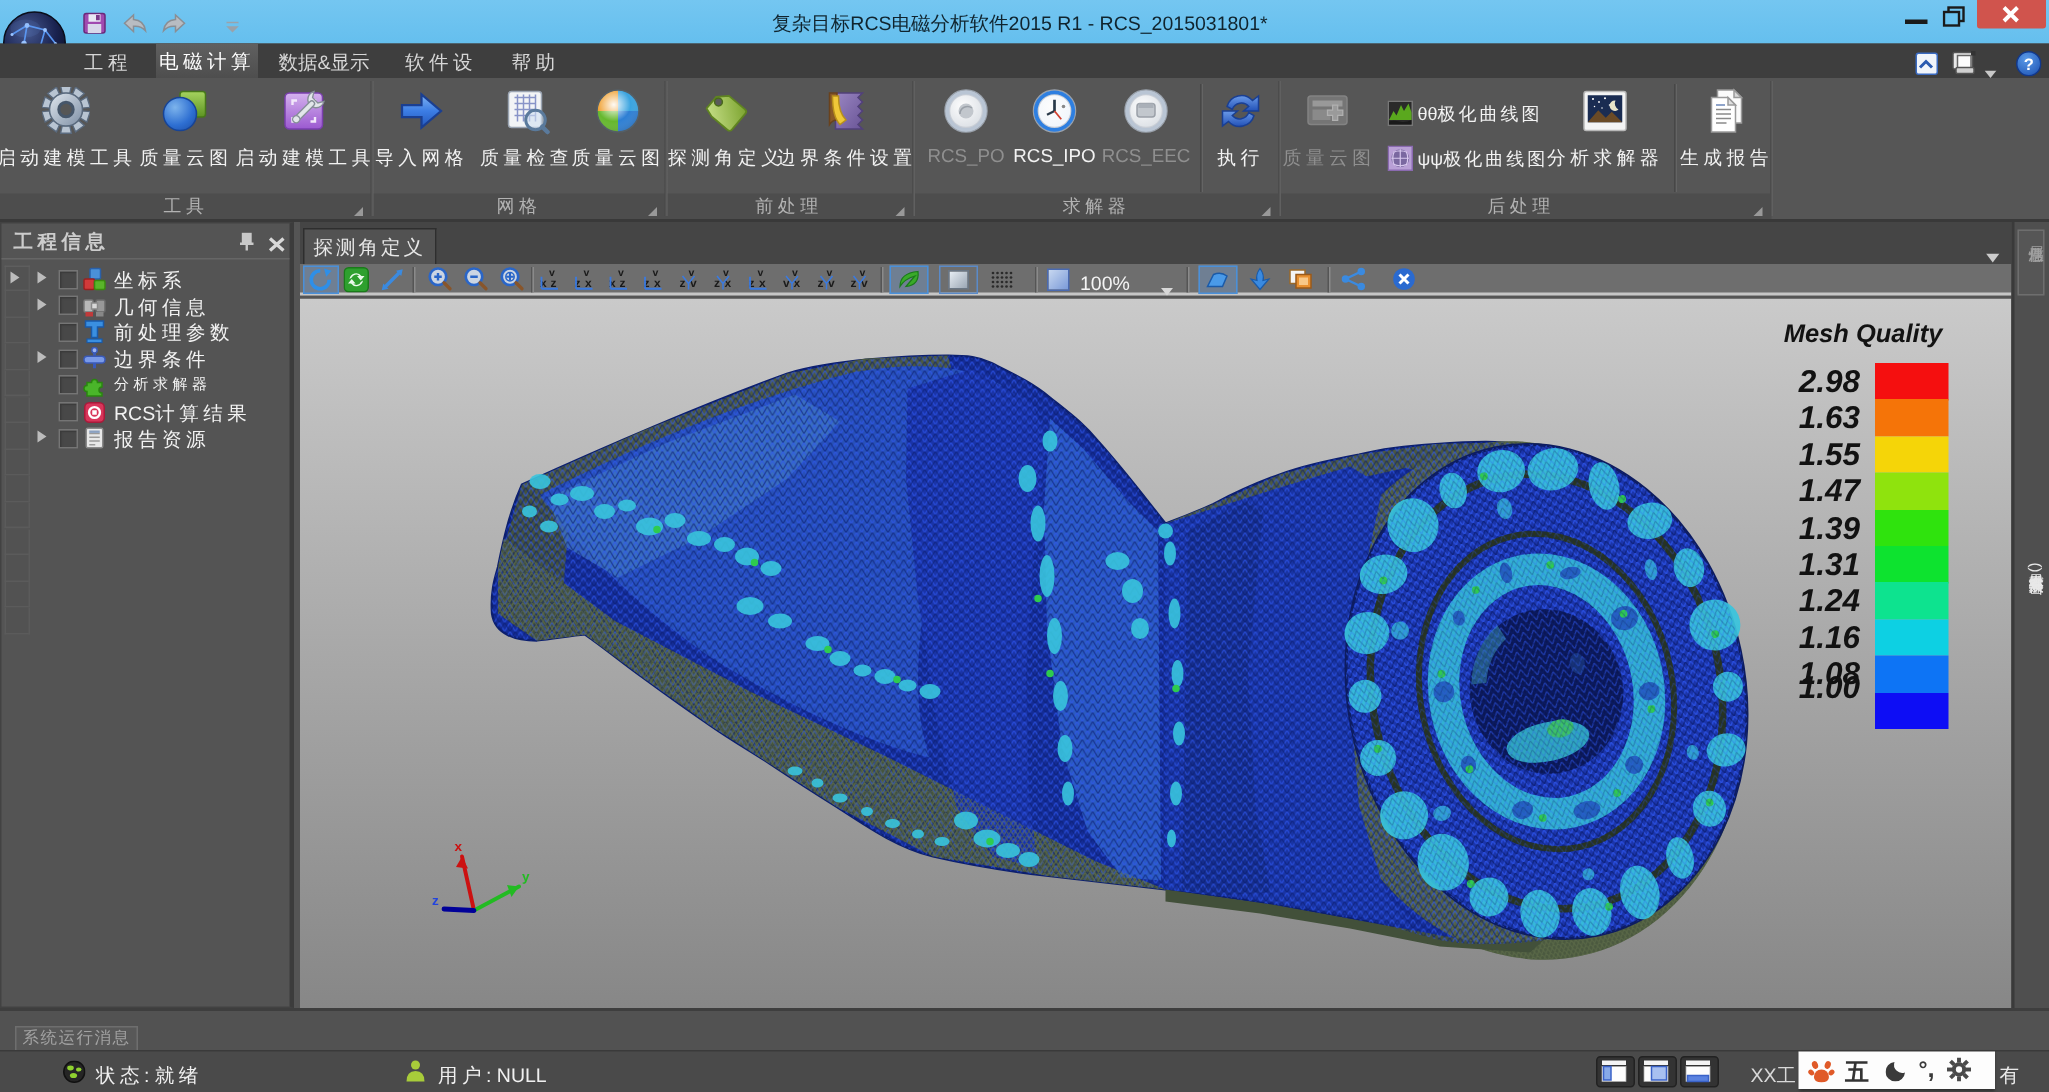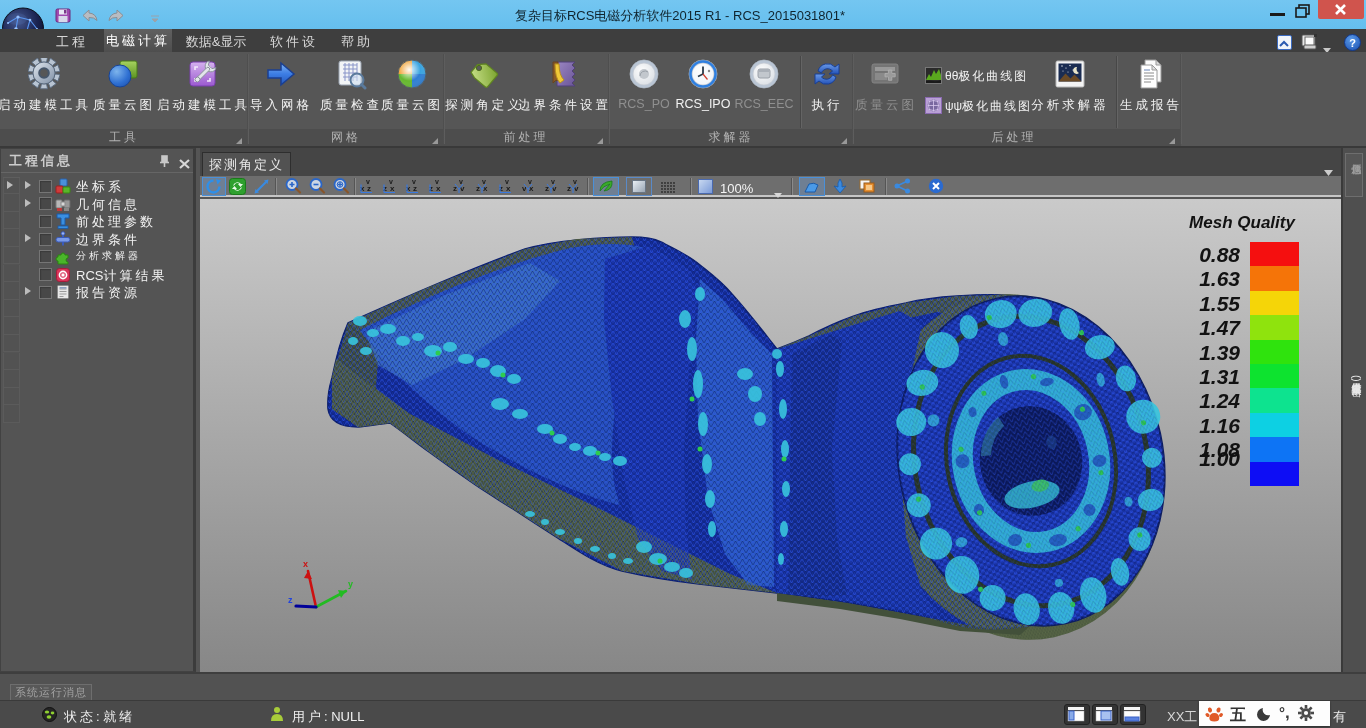--- a/index.html
+++ b/index.html
@@ -772,21 +772,21 @@
 <line x1="116" y1="408" x2="146" y2="392" stroke="#22bb22" stroke-width="2.6"></line>
 <path d="M146,392 l-8,-1 l3,8 z" fill="#22bb22"></path>
 <text x="148" y="388" font-size="9" font-weight="bold" fill="#22bb22" font-family="Liberation Sans">y</text>
 <line x1="116" y1="408" x2="96" y2="407" stroke="#000099" stroke-width="3.2"></line>
 <text x="88" y="404" font-size="9" font-weight="bold" fill="#2244dd" font-family="Liberation Sans">z</text>
 </g>
 </svg></div>
 <div class="abs" id="legend"></div>
 <div class="abs" style="left:1186px;top:213px;width:112px;text-align:center;font-size:17px;font-style:italic;font-weight:bold;color:#121212">Mesh Quality</div>
 <div class="abs" style="left:1250px;top:242.0px;width:49px;height:24.5px;background:#f50f0f"></div>
-<div class="abs legnum" style="left:1184px;top:243.0px">0.88</div>
+<div class="abs legnum" style="left:1184px;top:243.0px">2.98</div>
 <div class="abs" style="left:1250px;top:266.4px;width:49px;height:24.5px;background:#f57408"></div>
 <div class="abs legnum" style="left:1184px;top:267.4px">1.63</div>
 <div class="abs" style="left:1250px;top:290.8px;width:49px;height:24.5px;background:#f5d508"></div>
 <div class="abs legnum" style="left:1184px;top:291.8px">1.55</div>
 <div class="abs" style="left:1250px;top:315.2px;width:49px;height:24.5px;background:#8fe30d"></div>
 <div class="abs legnum" style="left:1184px;top:316.2px">1.47</div>
 <div class="abs" style="left:1250px;top:339.6px;width:49px;height:24.5px;background:#2fe30d"></div>
 <div class="abs legnum" style="left:1184px;top:340.6px">1.39</div>
 <div class="abs" style="left:1250px;top:364.0px;width:49px;height:24.5px;background:#0de32f"></div>
 <div class="abs legnum" style="left:1184px;top:365.0px">1.31</div>

